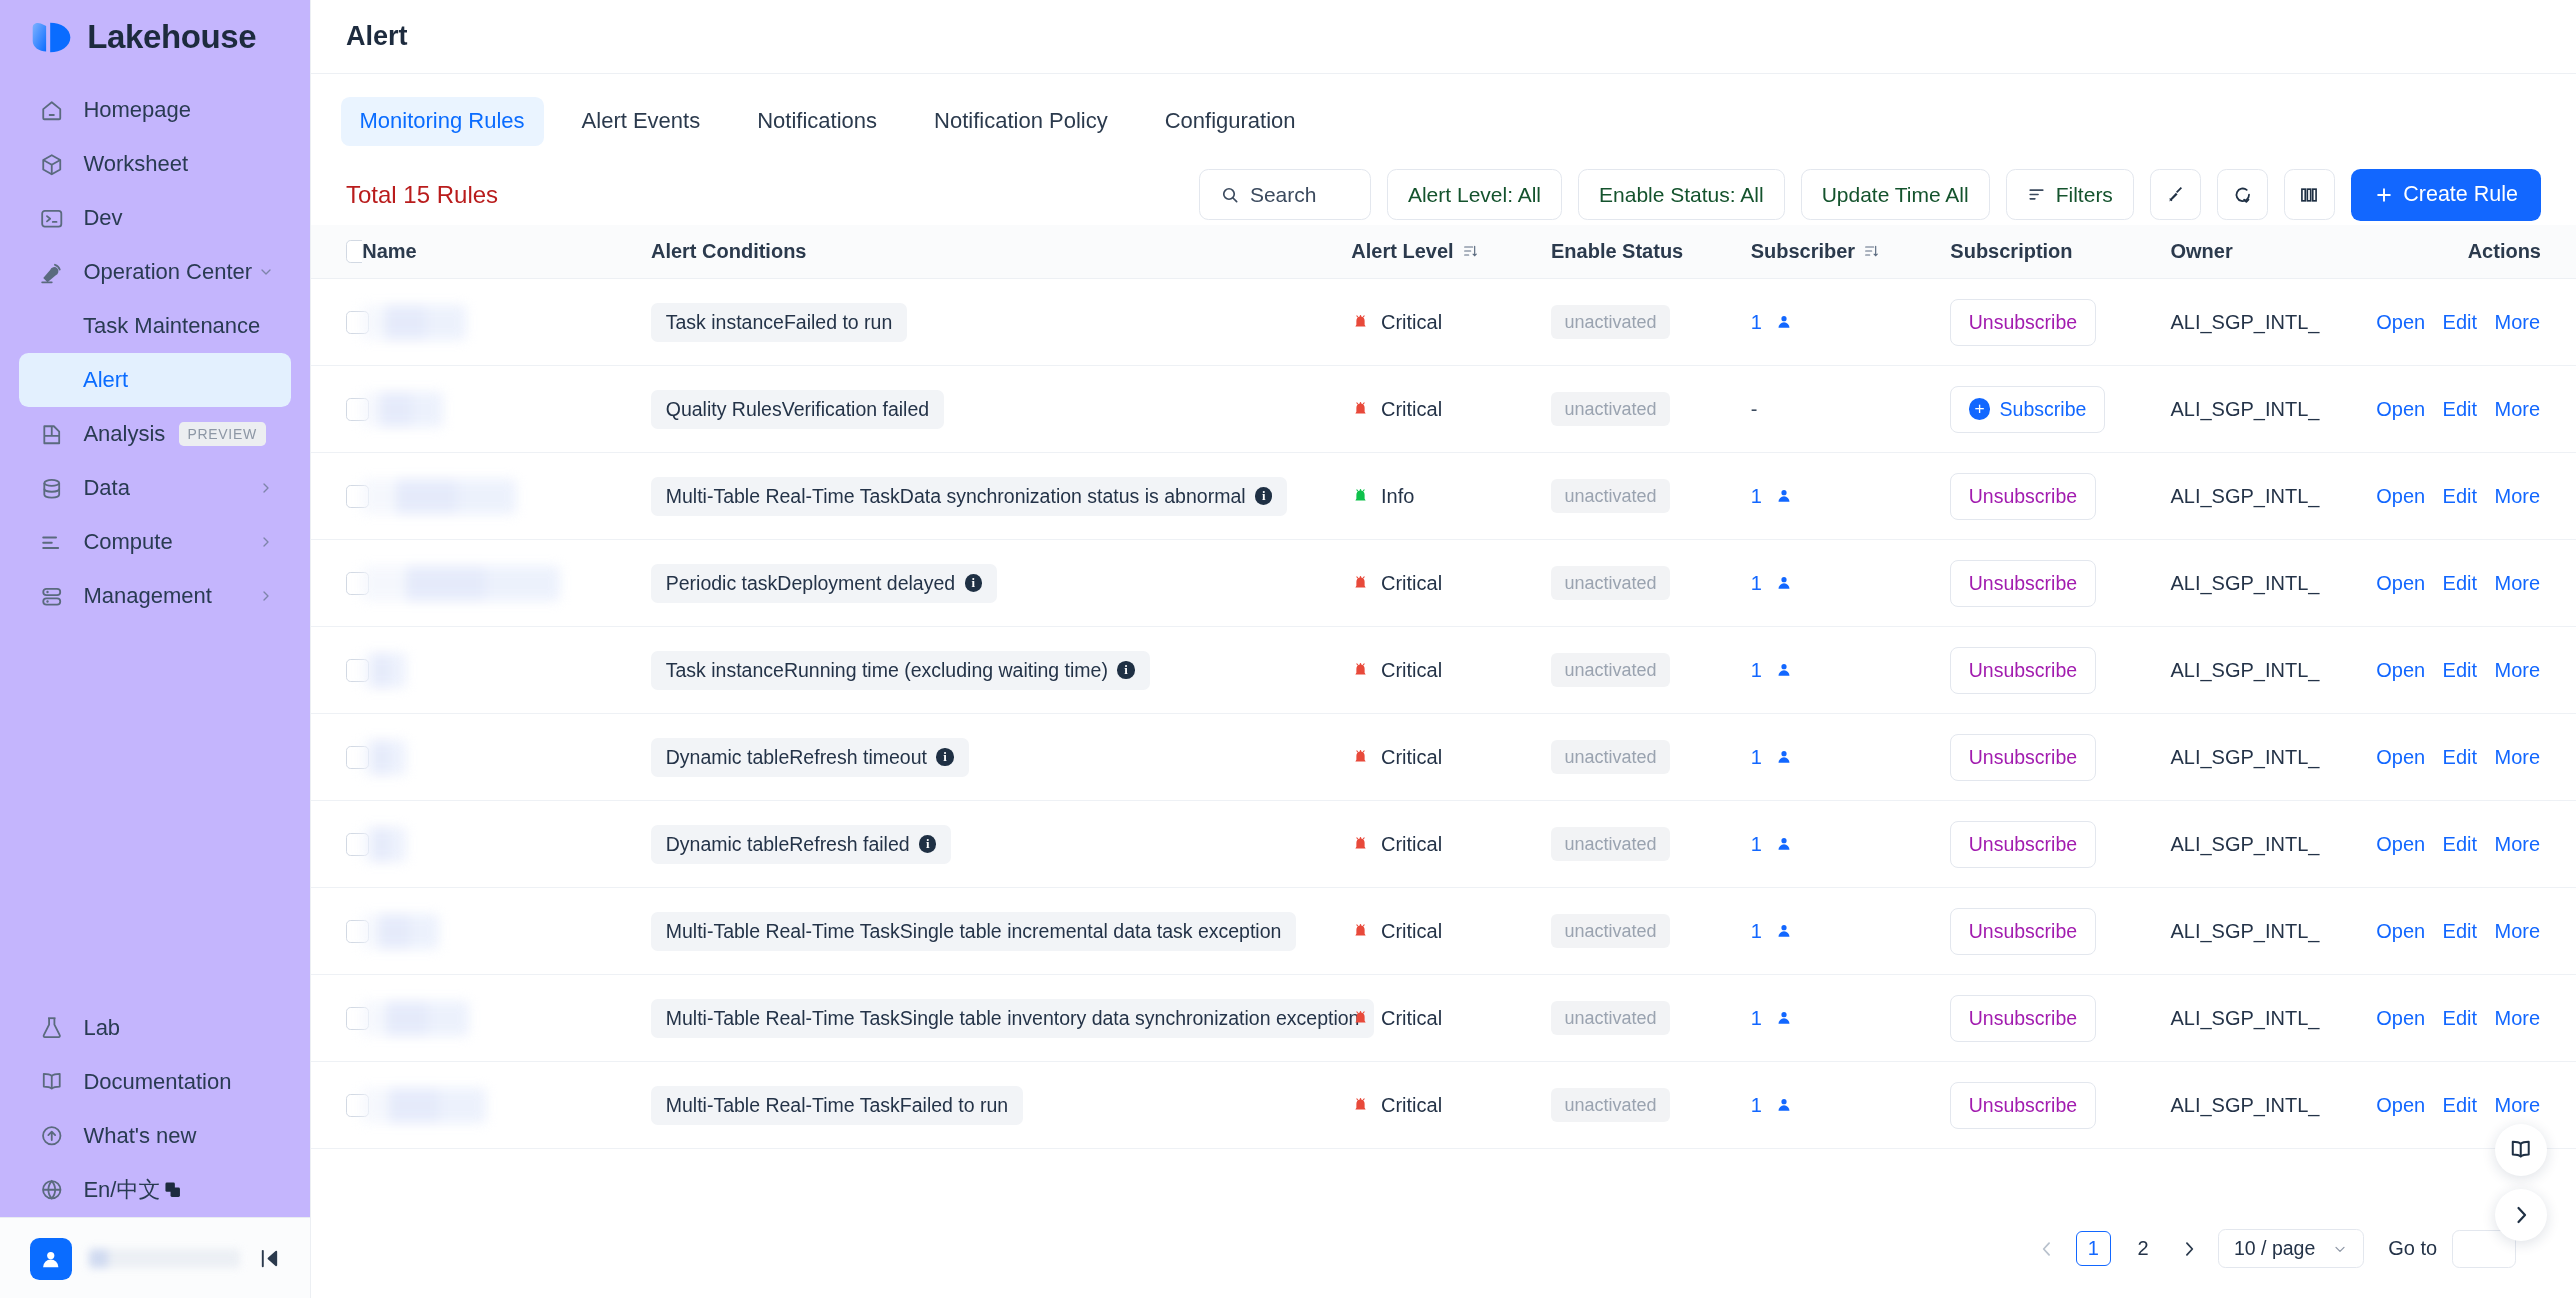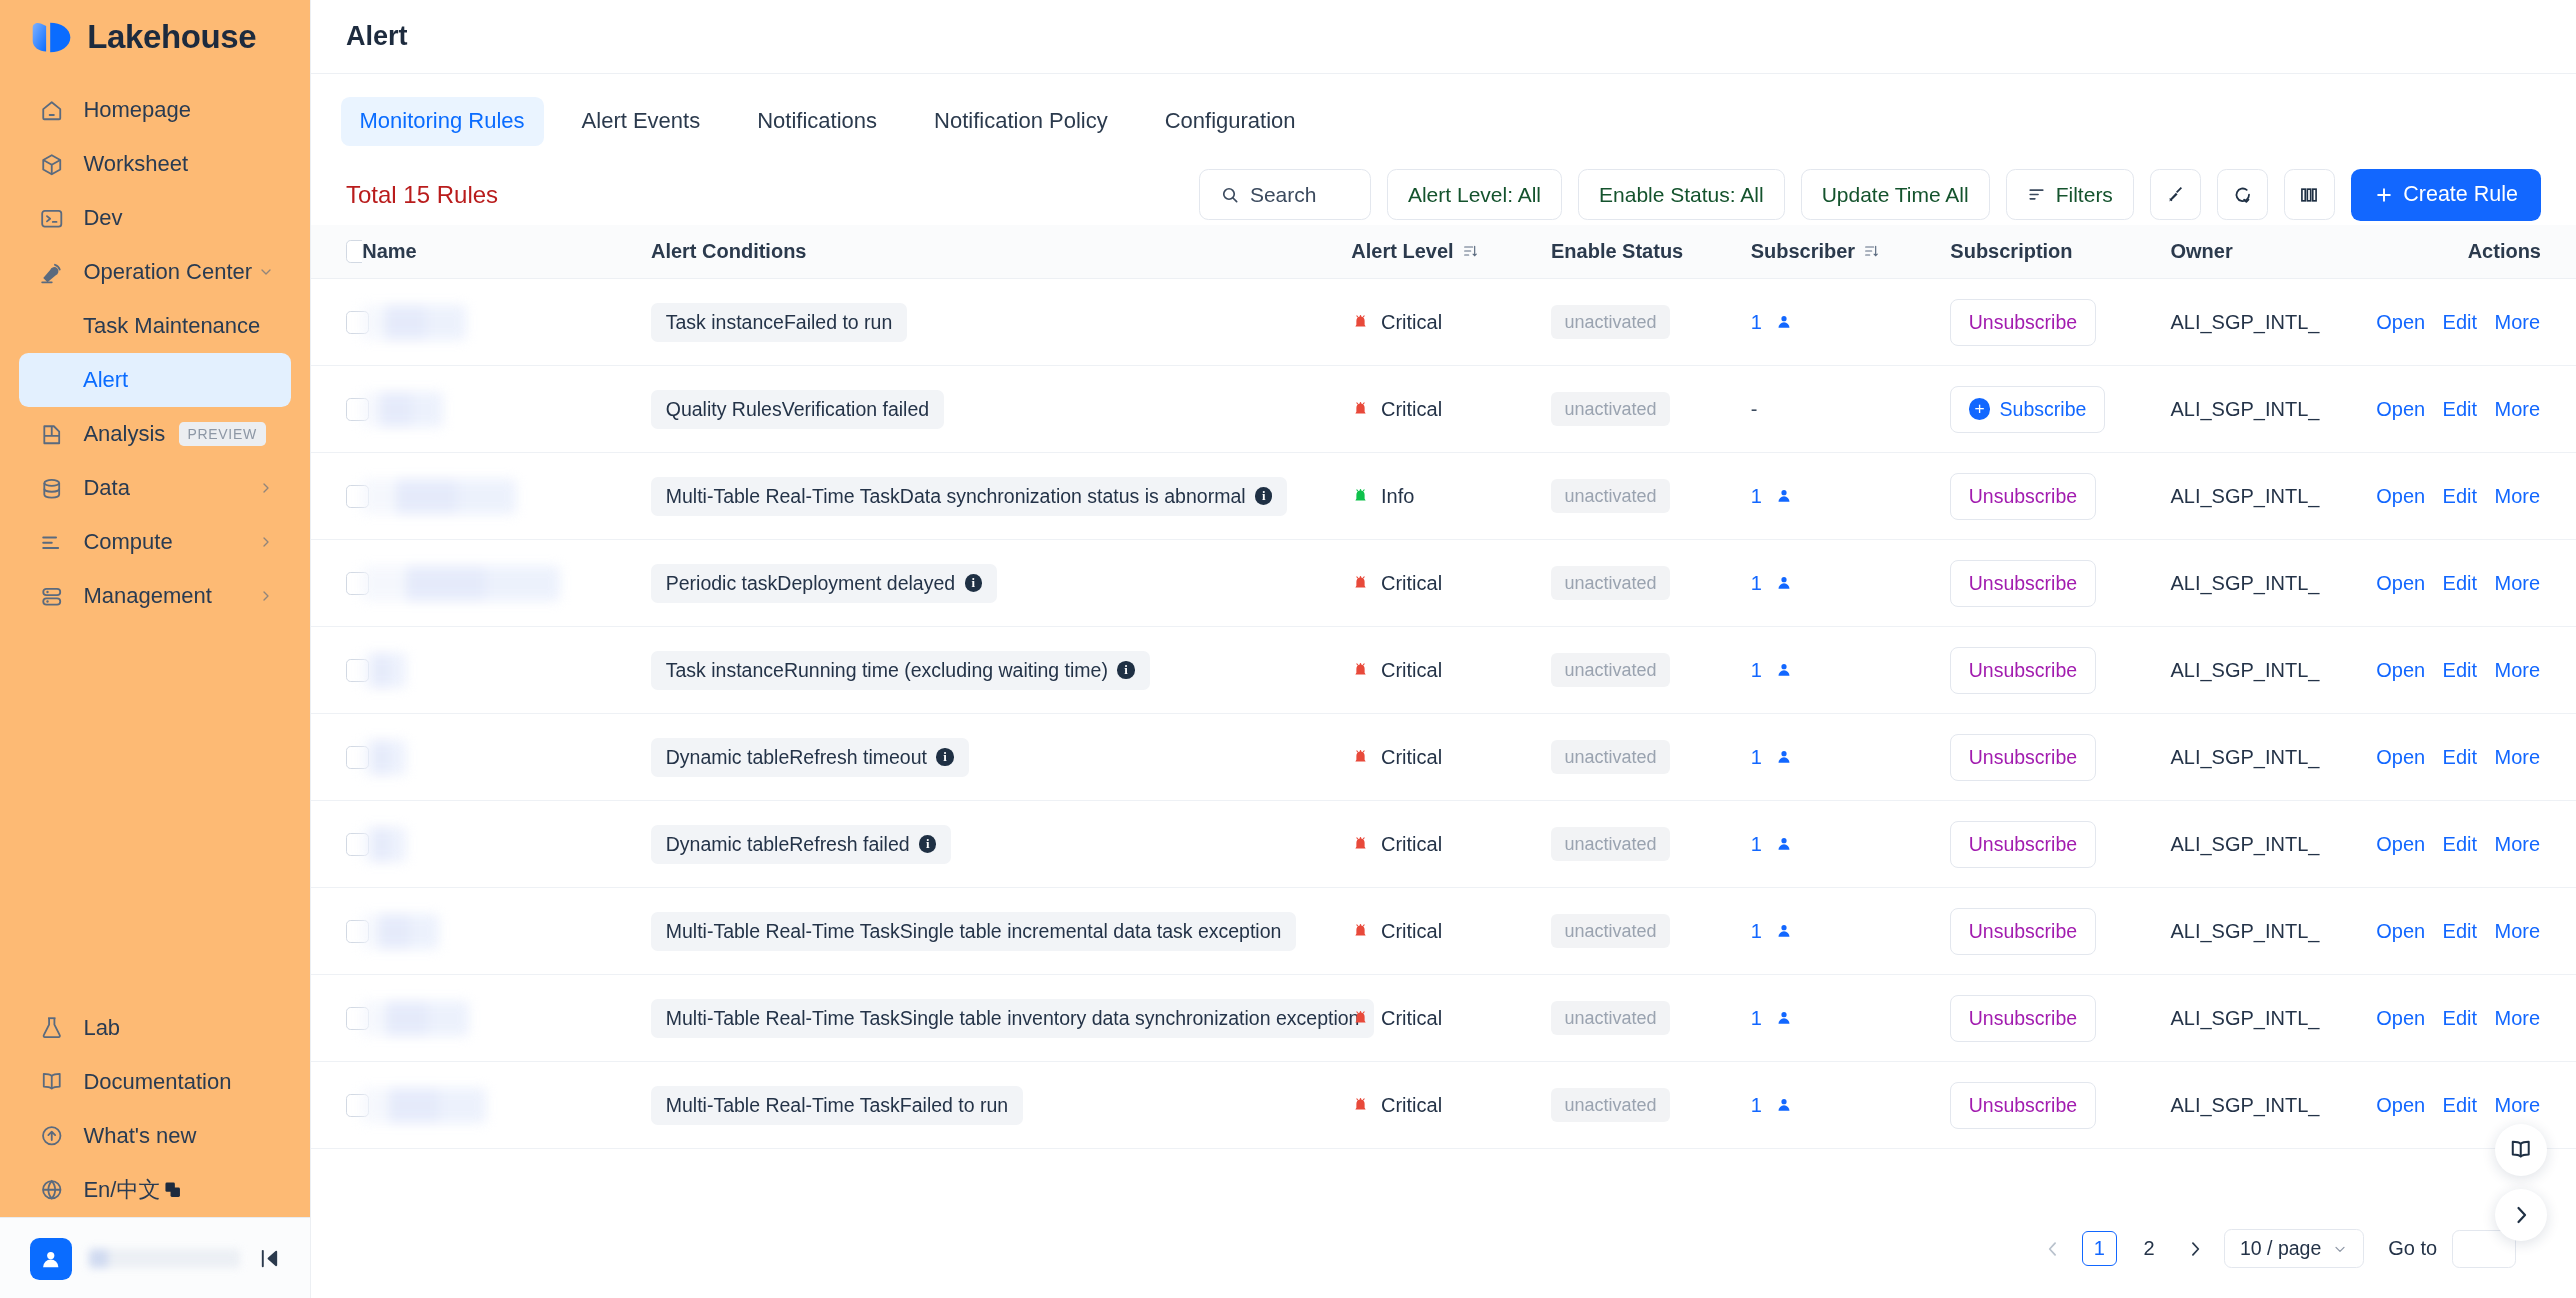--- a/index.html
+++ b/index.html
@@ -7,21 +7,21 @@
     width: 2576px; height: 1299px;
     font-family: "Liberation Sans", sans-serif;
     background: #ffffff;
     overflow: hidden;
   }
   body { display: flex; }
 
   
   .sidebar {
     width: 311px; height: 1299px;
-    background: #fdba74;
+    background: #c4b5fd;
     border-right: 0.7px solid #eceff3;
     display: flex; flex-direction: column;
     flex: 0 0 311px;
     position: relative;
   }
   .brand {
     display: flex; align-items: center; gap: 14.8px;
     padding: 20px 0 20px 29.5px;
     height: 74px;
   }
@@ -203,21 +203,21 @@
   .pg-arrow { color: #b9c2cd; font-size: 23px; cursor: pointer; padding: 0 4px; }
   .pg-arrow.on { color: #2b3a4d; }
   .pg-num {
     min-width: 35px; height: 35px; border-radius: 6px;
     display: flex; align-items: center; justify-content: center;
     font-size: 20px; color: #243348; cursor: pointer; padding: 0 6.7px;
   }
   .pg-num.cur { border: 0.7px solid #1267ff; color: #1267ff; }
   .pg-select {
     height: 39px; border: 0.7px solid #e3e7ee; border-radius: 7.4px;
-    display: flex; align-items: center; gap: 11px; padding: 0 14.8px;
+    display: flex; align-items: center; gap: 17px; padding: 0 14.8px;
     font-size: 19.5px; color: #243348; cursor: pointer;
   }
   .pg-goto { font-size: 20px; color: #243348; margin-left: 9.4px; }
   .pg-input {
     width: 64px; height: 38px; border: 0.7px solid #e3e7ee; border-radius: 7.4px;
     background: #fff;
   }
   .fab {
     position: absolute; right: 29.5px;
     width: 52px; height: 52px; border-radius: 50%;

